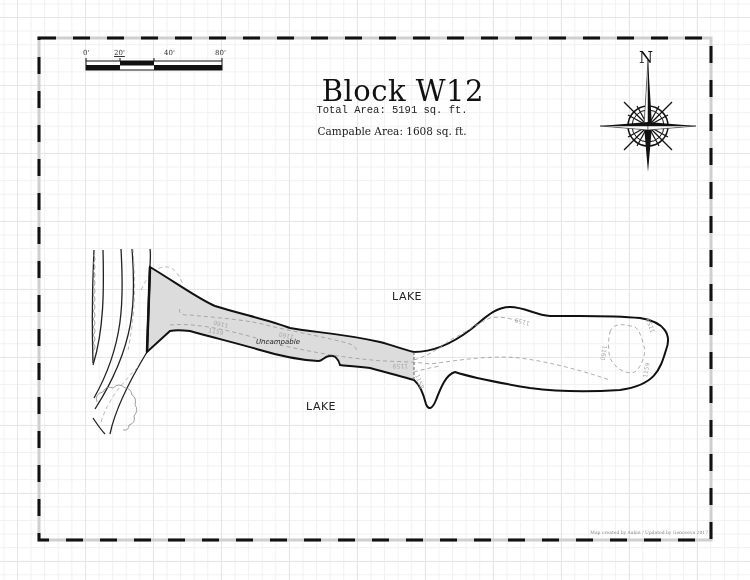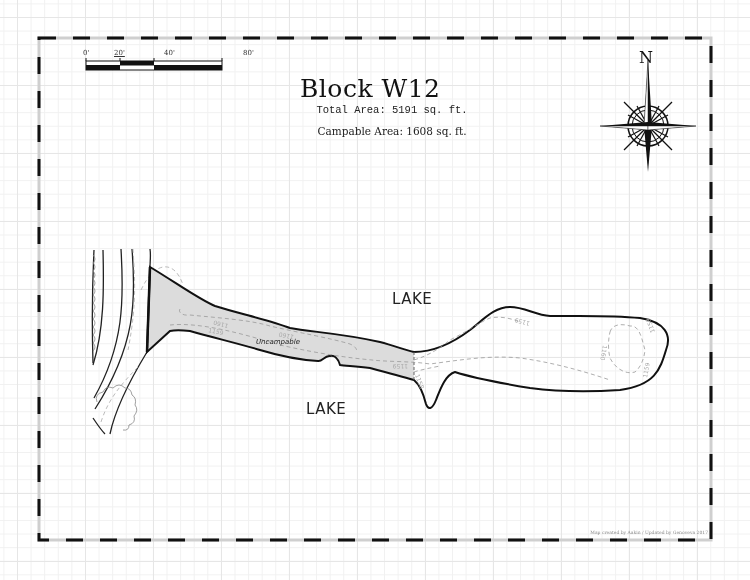--- a/index.html
+++ b/index.html
@@ -10,31 +10,31 @@
     background-image:
       linear-gradient(#e6e6e6 1px, transparent 1px),
       linear-gradient(90deg, #e6e6e6 1px, transparent 1px),
       linear-gradient(#f1f1f1 1px, transparent 1px),
       linear-gradient(90deg, #f1f1f1 1px, transparent 1px);
     background-size: 68px 68px, 68px 68px, 13.6px 13.6px, 13.6px 13.6px;
     background-position: 17px 17px, 17px 17px, 17px 17px, 17px 17px;
   }
   svg.map { position: absolute; left: 0; top: 0; }
   .title {
-    position: absolute; left: 300px; top: 74px; width: 184px; text-align: left;
-    font-family: "DejaVu Serif", serif; font-size: 25px; color: #111; letter-spacing: 0.5px;
+    position: absolute; left: 300px; top: 74px; width: 184px; text-align: right;
+    font-family: "DejaVu Serif", serif; font-size: 29px; color: #111; letter-spacing: 0.5px;
   }
   .area {
     position: absolute; left: 290px; width: 204px; text-align: center;
     font-family: "DejaVu Serif", serif; font-size: 10.5px; color: #222;
   }
   .area.total { top: 104px; font-family: Liberation Mono, monospace; }
   .area.camp  { top: 125px; }
   .lake {
-    position: absolute; font-family: "DejaVu Sans", sans-serif; font-size: 15px; color: #222; letter-spacing: 0.5px;
+    position: absolute; font-family: "DejaVu Sans", sans-serif; font-size: 11px; color: #222; letter-spacing: 0.5px;
   }
   .uncamp {
     position: absolute; left: 256px; top: 338px;
     font-family: "DejaVu Sans", sans-serif; font-size: 7px; color: #222; font-style: italic;
   }
   .scale-lbl {
     position: absolute; top: 49px; font-family: "DejaVu Serif", serif; font-size: 7px; color: #333;
   }
   .credit {
     position: absolute; left: 578px; top: 530px; width: 130px; text-align: right;
@@ -138,21 +138,21 @@
       <text class="contour-lbl" x="510" y="323" transform="rotate(195 520 321)">1159</text>
       <text class="contour-lbl" x="603" y="345" transform="rotate(100 603 345)">1160</text>
       <text class="contour-lbl" x="655" y="332" transform="rotate(-110 655 332)">1159</text>
       <text class="contour-lbl" x="647" y="378" transform="rotate(-80 647 378)">1159</text>
     </g>
   </svg>
 
   <div class="scale-lbl" style="left:83px;">0'</div>
   <div class="scale-lbl" style="left:114px;text-decoration:underline;">20'</div>
   <div class="scale-lbl" style="left:164px;">40'</div>
-  <div class="scale-lbl" style="left:215px;margin-left:28px;">80'</div>
+  <div class="scale-lbl" style="left:215px;">80'</div>
 
   <div class="title">Block W12</div>
   <div class="area total">Total Area: 5191 sq. ft.</div>
   <div class="area camp">Campable Area: 1608 sq. ft.</div>
 
   <div class="north">N</div>
 
   <div class="lake" style="left:392px; top:290px;">LAKE</div>
   <div class="lake" style="left:306px; top:400px;">LAKE</div>
   <div class="uncamp">Uncampable</div>

